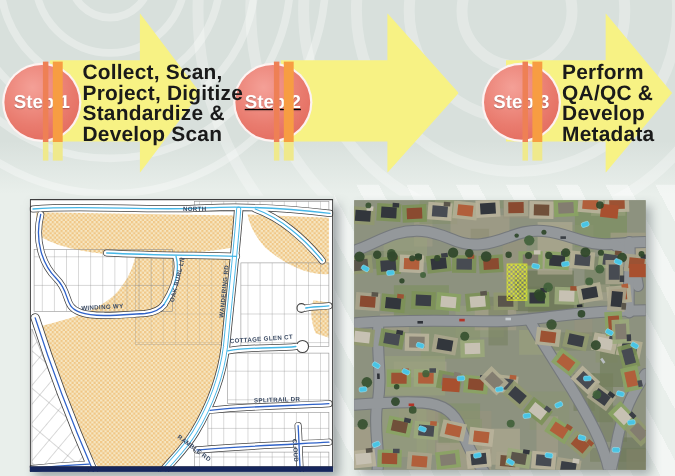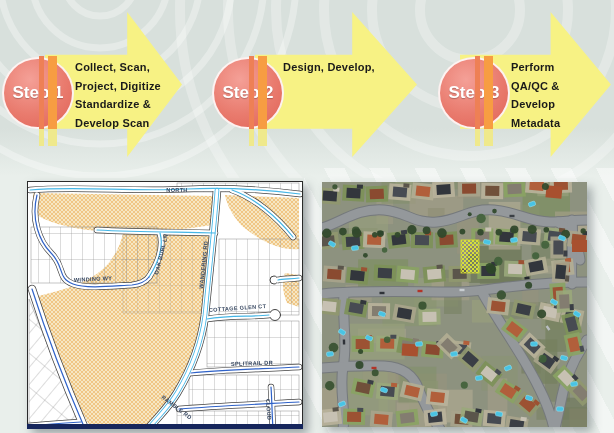--- a/index.html
+++ b/index.html
@@ -7,21 +7,21 @@
     position:relative;width:614px;height:433px;overflow:hidden;
     background:var(--c-bg_bottom,#e9efeb);
     font-family:"Liberation Sans",sans-serif;
   }
   .bg-top{position:absolute;left:0;top:0;width:614px;height:178px;overflow:hidden;
     background:linear-gradient(to bottom, var(--c-bg_top,#d8e0dc) 0 128px, var(--c-bg_bottom,#e9efeb) 176px);}
   .bg-stripes{position:absolute;right:0;bottom:0;width:310px;height:265px;
     background:repeating-linear-gradient(62deg, rgba(255,255,255,0) 0 22px, rgba(255,255,255,0.45) 22px 40px);}
   .arrow{position:absolute;top:12px;height:145px;background:var(--c-arrow_fill,#f7f284);z-index:1;
     clip-path:polygon(0 29.5%,60% 29.5%,60% 0,100% 50%,60% 100%,60% 80.5%,0 80.5%);}
-  .arrow-text{position:absolute;top:58px;z-index:4;font-size:11px;font-weight:bold;
+  .arrow-text{position:absolute;top:58px;z-index:4;font-size:19px;font-weight:bold;
     color:var(--c-arrow_text,#1a1a1a);line-height:18.5px;letter-spacing:.2px;white-space:nowrap;}
   .step-circle{position:absolute;top:57px;width:72px;height:72px;border-radius:50%;box-sizing:border-box;
     background:radial-gradient(circle at 38% 30%, #f4a097 0%, var(--c-circle_fill,#e97b6e) 55%, #e06356 100%);
     border:2px solid rgba(255,255,255,.9);display:flex;align-items:center;justify-content:center;z-index:2;}
   .step-label{color:var(--c-circle_text,#fff);font-weight:bold;font-size:17px;text-shadow:0 1px 1px rgba(0,0,0,.25);}
   .stripe{position:absolute;top:56px;height:90px;z-index:3;}
   .stripe-a{width:5px;background:linear-gradient(to bottom, var(--c-stripe_left,#ee8055) 0 81%, var(--c-stripe_stub,#efe98c) 81%);}
   .stripe-b{width:9px;background:linear-gradient(to bottom, var(--c-stripe_right,#f79d42) 0 81%, var(--c-stripe_stub,#efe98c) 81%);}
   .map-frame{position:absolute;left:27px;top:181px;width:276px;height:248px;background:#fff;
     box-shadow:5px 5px 9px rgba(80,90,95,.5);z-index:5;}
@@ -67,27 +67,26 @@
     <div class="arrow-text" style="left:75px;">
       <div>Collect, Scan,</div>
       <div>Project, Digitize</div>
       <div>Standardize &amp;</div>
       <div>Develop Scan</div>
     </div>
   </div>
 
   <div>
     <div class="arrow" style="left:255px;width:162px;"></div>
-    <div class="step-circle" style="left:212px;">
+    <div class="step-circle" style="left:212px;text-decoration:underline;">
       <span class="step-label">Step 2</span>
     </div>
     <div class="stripe stripe-a" style="left:249px;"></div>
     <div class="stripe stripe-b" style="left:258px;"></div>
     <div class="arrow-text" style="left:283px;">
-      <div>Design, Develop,</div>
     </div>
   </div>
 
   <div>
     <div class="arrow" style="left:460px;width:151px;"></div>
     <div class="step-circle" style="left:438px;">
       <span class="step-label">Step 3</span>
     </div>
     <div class="stripe stripe-a" style="left:475px;"></div>
     <div class="stripe stripe-b" style="left:484px;"></div>

